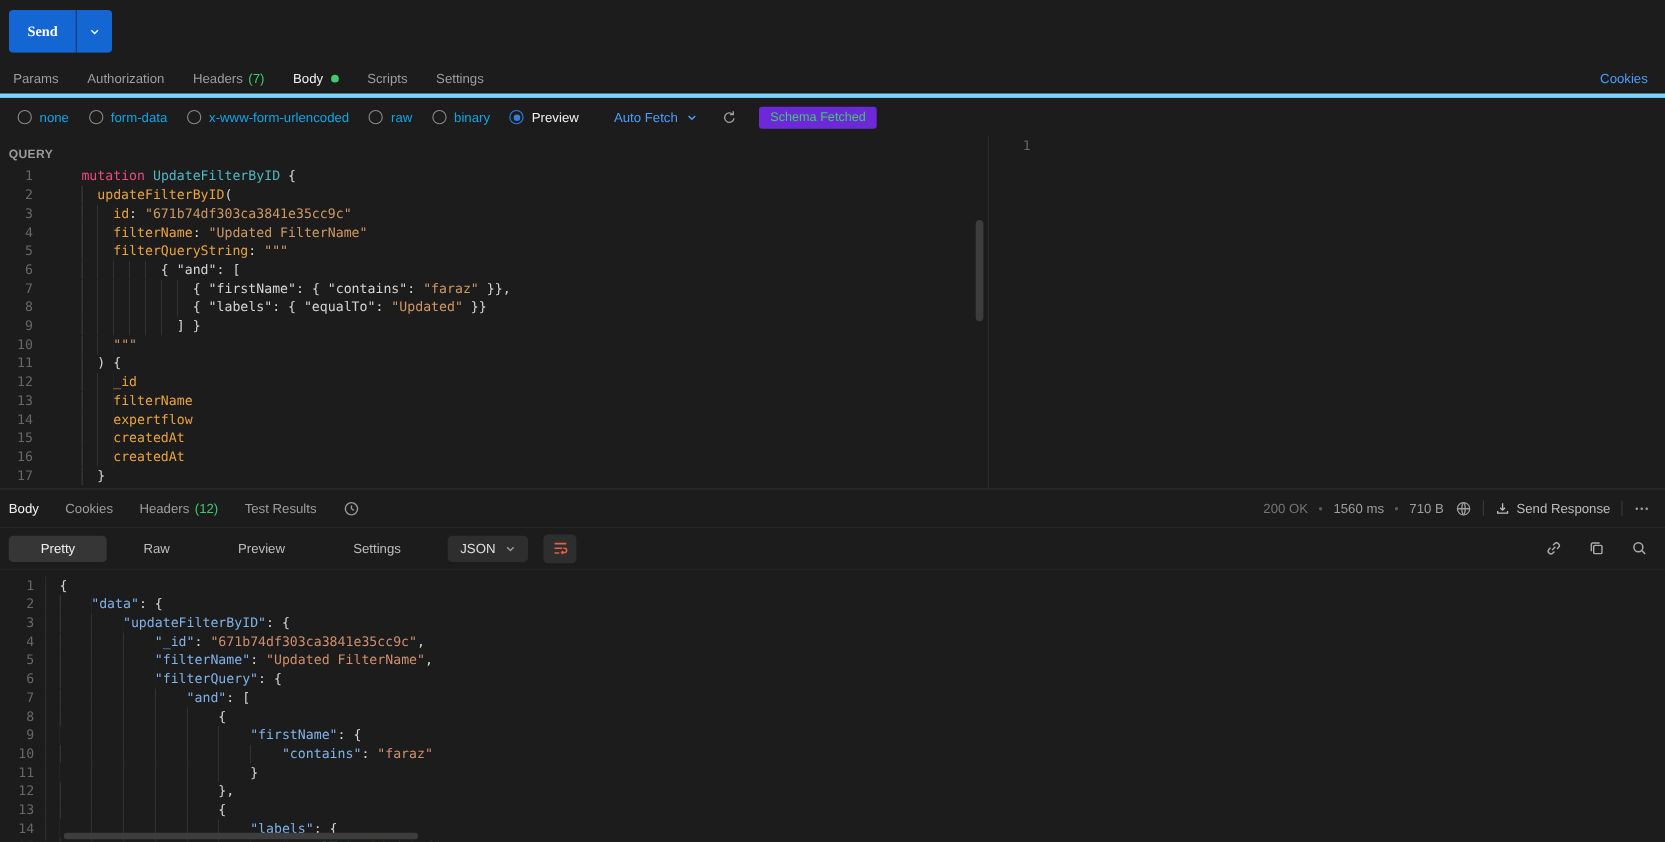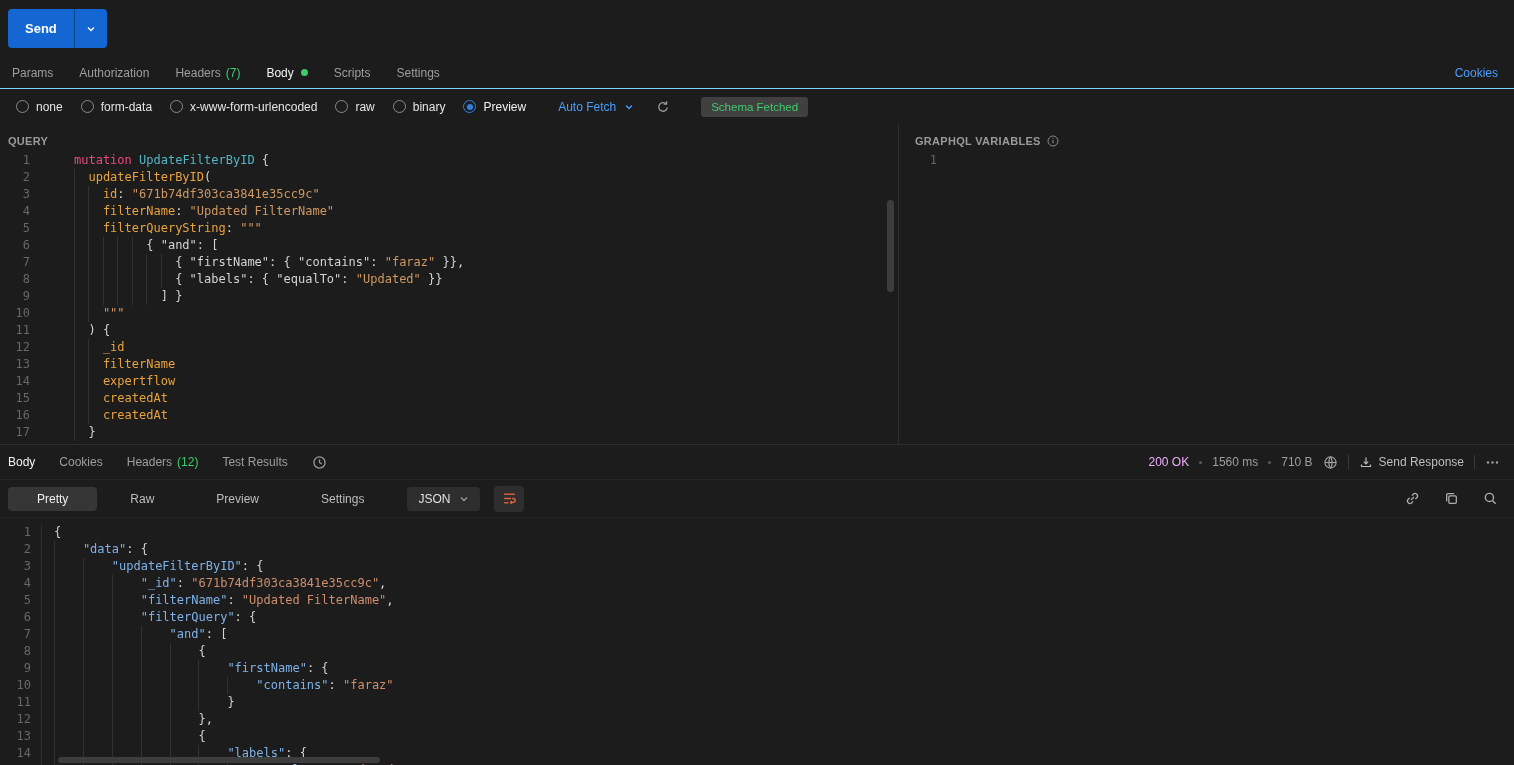--- a/index.html
+++ b/index.html
@@ -8,42 +8,42 @@
   svg{display:block}
 
   
   .topbar{display:flex;align-items:center;gap:10px;padding:9px 16px 9px 8px;flex:0 0 57px}
   .url-box{flex:1;display:flex;align-items:center;height:39px;background:#212121;border:1px solid #3a3a3a;border-radius:4px}
   .method{display:flex;align-items:center;gap:24px;padding:0 18px 0 16px;cursor:pointer}
   .method-label{color:#e8a33d;font-weight:700;font-size:12px;letter-spacing:.4px}
   .chev{color:#9a9a9a;display:inline-flex}
   .url-text{font-size:12.5px;color:#e6e6e6;flex:1;padding-left:6px;cursor:text}
   .send-group{display:flex;height:39px;border-radius:4px;overflow:hidden;flex:0 0 auto}
-  .send-main{background:#1467d2;color:#fff;font-weight:600;font-size:13px;border:none;padding:0 17px;cursor:pointer;font-family:Liberation Sans, sans-serif}
+  .send-main{background:#1467d2;color:#fff;font-weight:600;font-size:13px;border:none;padding:0 17px;cursor:pointer;font-family:Liberation Serif, serif}
   .send-caret{background:#1467d2;border:none;border-left:1px solid rgba(0,0,0,.35);width:33px;color:#fff;display:flex;align-items:center;justify-content:center;cursor:pointer}
 
   
-  .tabs-row{display:flex;align-items:center;flex:0 0 32px;border-bottom:1px solid #7dd3fc;padding:0 16px 0 12px}
+  .tabs-row{display:flex;align-items:center;flex:0 0 32px;border-bottom:4px solid #7dd3fc;padding:0 16px 0 12px}
   .tabs-list{display:flex;align-items:center;gap:26px}
   .tab{color:#9e9e9e;cursor:pointer;display:flex;align-items:center;gap:5px;white-space:nowrap}
   .tab.active{color:#f2f2f2}
   .tab .count{color:#3fca6b}
   .dot{width:7px;height:7px;border-radius:50%;background:#3fca6b;margin-left:2px}
   .cookies{margin-left:auto;color:#4a9eff;cursor:pointer}
 
   
   .bodytype-row{display:flex;align-items:center;flex:0 0 35px;padding:0 16px;gap:18px}
-  .radio-opt{display:flex;align-items:center;gap:7px;color:#e5e5e5;cursor:pointer;white-space:nowrap}
+  .radio-opt{display:flex;align-items:center;gap:7px;color:#0ea5e9;cursor:pointer;white-space:nowrap}
   .radio{width:13px;height:13px;border-radius:50%;border:1px solid #8a8a8a;position:relative;flex:0 0 auto}
   .radio-opt.selected .radio{border-color:#2f80e0}
   .radio-opt.selected .radio::after{content:"";position:absolute;inset:2.5px;border-radius:50%;background:#2f80e0}
   .radio-opt.selected{color:#f0f0f0}
   .autofetch{display:flex;align-items:center;gap:8px;color:#4a9eff;margin-left:14px;cursor:pointer}
   .refresh-btn{color:#9a9a9a;margin-left:4px;cursor:pointer}
-  .schema-badge{background:#404040;color:#3fca6b;padding:4px 10px;border-radius:3px;font-size:11.5px;margin-left:13px}
+  .schema-badge{background:#6d28d9;color:#3fca6b;padding:4px 10px;border-radius:3px;font-size:11.5px;margin-left:2px}
 
   
   .panels{display:flex;flex:0 0 320px;min-height:0}
   .panel-left{width:899px;display:flex;flex-direction:column;border-right:1px solid #2d2d2d;position:relative}
   .panel-right{flex:1;display:flex;flex-direction:column;padding-left:8px}
   .panel-header{flex:0 0 28px;display:flex;align-items:center;gap:6px;padding:8px 8px 2px;color:#9a9a9a;font-size:11px;font-weight:700;letter-spacing:.3px}
   .editor{flex:1;font-family:"DejaVu Sans Mono",monospace;font-size:12px;line-height:17px;overflow:hidden;position:relative}
   .code-line{display:flex}
   .ln{flex:0 0 40px;text-align:right;padding-right:10px;color:#676767;user-select:none}
   .lc{white-space:pre;color:#d4d4d4;flex:1;min-width:0;overflow:hidden}
@@ -64,21 +64,21 @@
 
   .v-scroll{position:absolute;right:4px;top:76px;width:7px;height:92px;background:#3d3d3d;border-radius:4px;cursor:pointer}
   .h-scroll{position:absolute;left:58px;bottom:2px;height:6px;width:322px;background:#3d3d3d;border-radius:3px;cursor:pointer}
 
   
   .response{flex:1;display:flex;flex-direction:column;border-top:1px solid #2e2e2e;min-height:0}
   .resp-tabbar{flex:0 0 35px;display:flex;align-items:center;padding:0 14px 0 8px;border-bottom:1px solid #262626}
   .resp-tabs{display:flex;align-items:center;gap:24px}
   .history-btn{color:#9a9a9a;margin-left:24px;cursor:pointer}
   .resp-meta{margin-left:auto;display:flex;align-items:center;gap:10px;color:#9e9e9e;white-space:nowrap}
-  .status-ok{color:#f0abfc}
+  .status-ok{color:#737373}
   .meta-dot{width:3px;height:3px;border-radius:50%;background:#5a5a5a}
   .meta-sep{width:1px;height:14px;background:#3a3a3a}
   .globe-btn,.more-btn{color:#9e9e9e;cursor:pointer}
   .save-response{display:flex;align-items:center;gap:6px;color:#bdbdbd;cursor:pointer}
 
   .viewbar{flex:0 0 38px;display:flex;align-items:center;padding:0 16px 0 8px;gap:4px;border-bottom:1px solid #262626}
   .view-tab{padding:5px 29px;border-radius:4px;color:#bdbdbd;cursor:pointer}
   .view-tab.active{background:#363636;color:#f0f0f0}
   .json-select{display:flex;align-items:center;gap:9px;background:#2e2e2e;border-radius:4px;padding:5px 11px;margin-left:10px;color:#e0e0e0;cursor:pointer}
   .wrap-btn{background:#2e2e2e;border-radius:4px;width:30px;height:26px;display:flex;align-items:center;justify-content:center;margin-left:10px;cursor:pointer}
@@ -245,30 +245,20 @@
             <span class="lc"><span class="ind" style="width: 4ch;"></span><span class="tok-attr">createdAt</span></span>
           </div>
           <div class="code-line">
             <span class="ln">17</span>
             <span class="lc"><span class="ind" style="width: 2ch;"></span><span class="tok-plain">}</span></span>
           </div>
         </div>
       <div class="v-scroll"></div>
     </div>
     <div class="panel-right">
-      <div class="panel-header">
-        <span>GRAPHQL VARIABLES</span>
-        <span style="color:#8a8a8a">
-          <svg width="12" height="12" viewBox="0 0 12 12" fill="none" stroke="currentColor">
-              <circle cx="6" cy="6" r="5"></circle>
-              <path d="M6 5.2v3" stroke-width="1.2"></path>
-              <path d="M6 3.2v.9" stroke-width="1.2"></path>
-            </svg>
-        </span>
-      </div>
       <div class="editor g2" id="variables-editor">
           <div class="code-line">
             <span class="ln">1</span>
             <span class="lc"></span>
           </div>
         </div>
     </div>
   </div>
 
   <div class="response">

